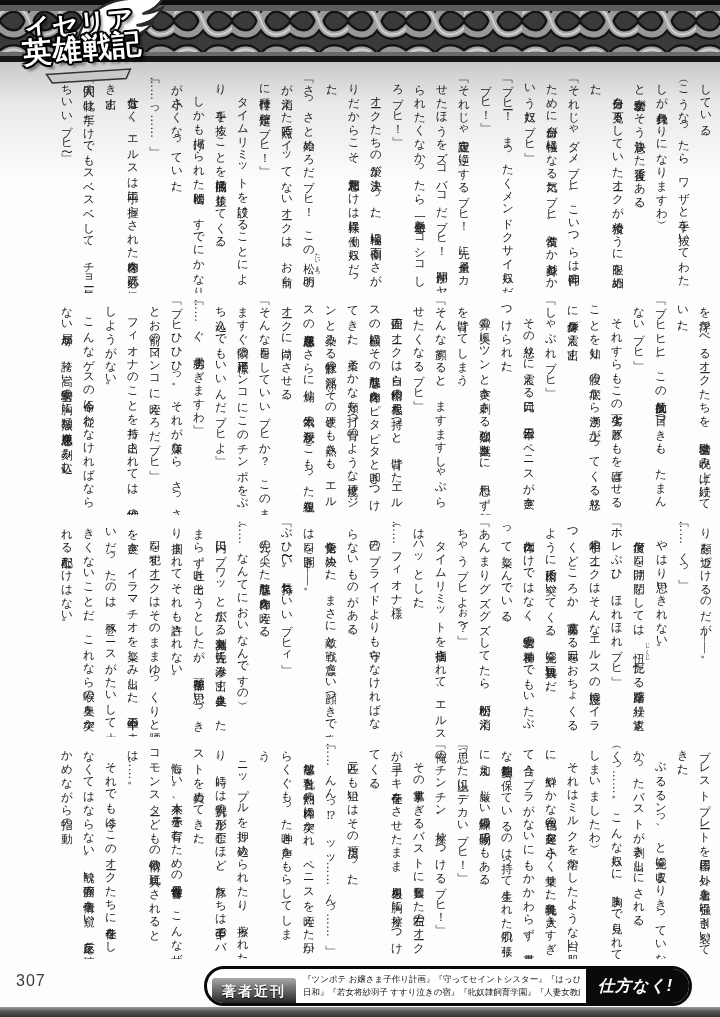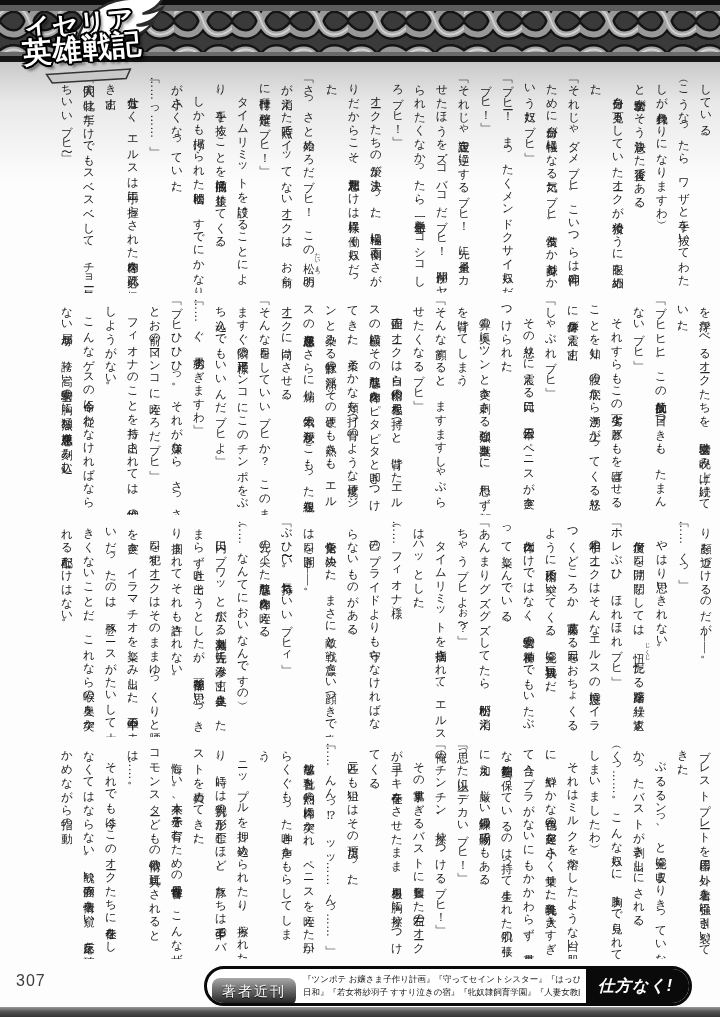--- a/index.html
+++ b/index.html
@@ -50,24 +50,24 @@
     position:absolute;left:16px;top:972px;z-index:2;
     font-family:"Liberation Sans","DejaVu Sans",sans-serif;
     font-size:16px;color:#3c3c3c;letter-spacing:1px;
   }
   .books-bar{
     position:absolute;left:204px;right:28px;top:966px;height:40px;z-index:2;
     background:#fff;border:3px solid #0a0a0a;border-radius:21px;
     display:flex;align-items:center;overflow:hidden;box-sizing:border-box;
   }
   .books-label{
-    flex:none;margin:12px 7px 0 5px;padding:5px 10px;border-radius:8px;
+    flex:none;margin:12px 7px 0 5px;padding:5px 10px;border-radius:3px;
     background:linear-gradient(180deg,#a9a9a9 0,#6e6e6e 40%,#151515 100%);
     color:#fff;font-family:"Liberation Sans","DejaVu Sans",sans-serif;
-    font-weight:normal;font-size:14px;letter-spacing:2px;white-space:nowrap;
+    font-weight:bold;font-size:14px;letter-spacing:2px;white-space:nowrap;
     text-shadow:0 1px 1px #000;
   }
   .books-titles{
     flex:1;font-family:"Liberation Sans","DejaVu Sans",sans-serif;
     font-size:8.5px;line-height:1.5;color:#111;white-space:nowrap;overflow:hidden;
   }
   .on-sale{
     flex:none;align-self:stretch;display:flex;align-items:center;
     background:#0a0a0a;color:#fff;padding:0 16px 0 12px;margin-left:6px;
     font-family:"Liberation Sans","DejaVu Sans",sans-serif;

